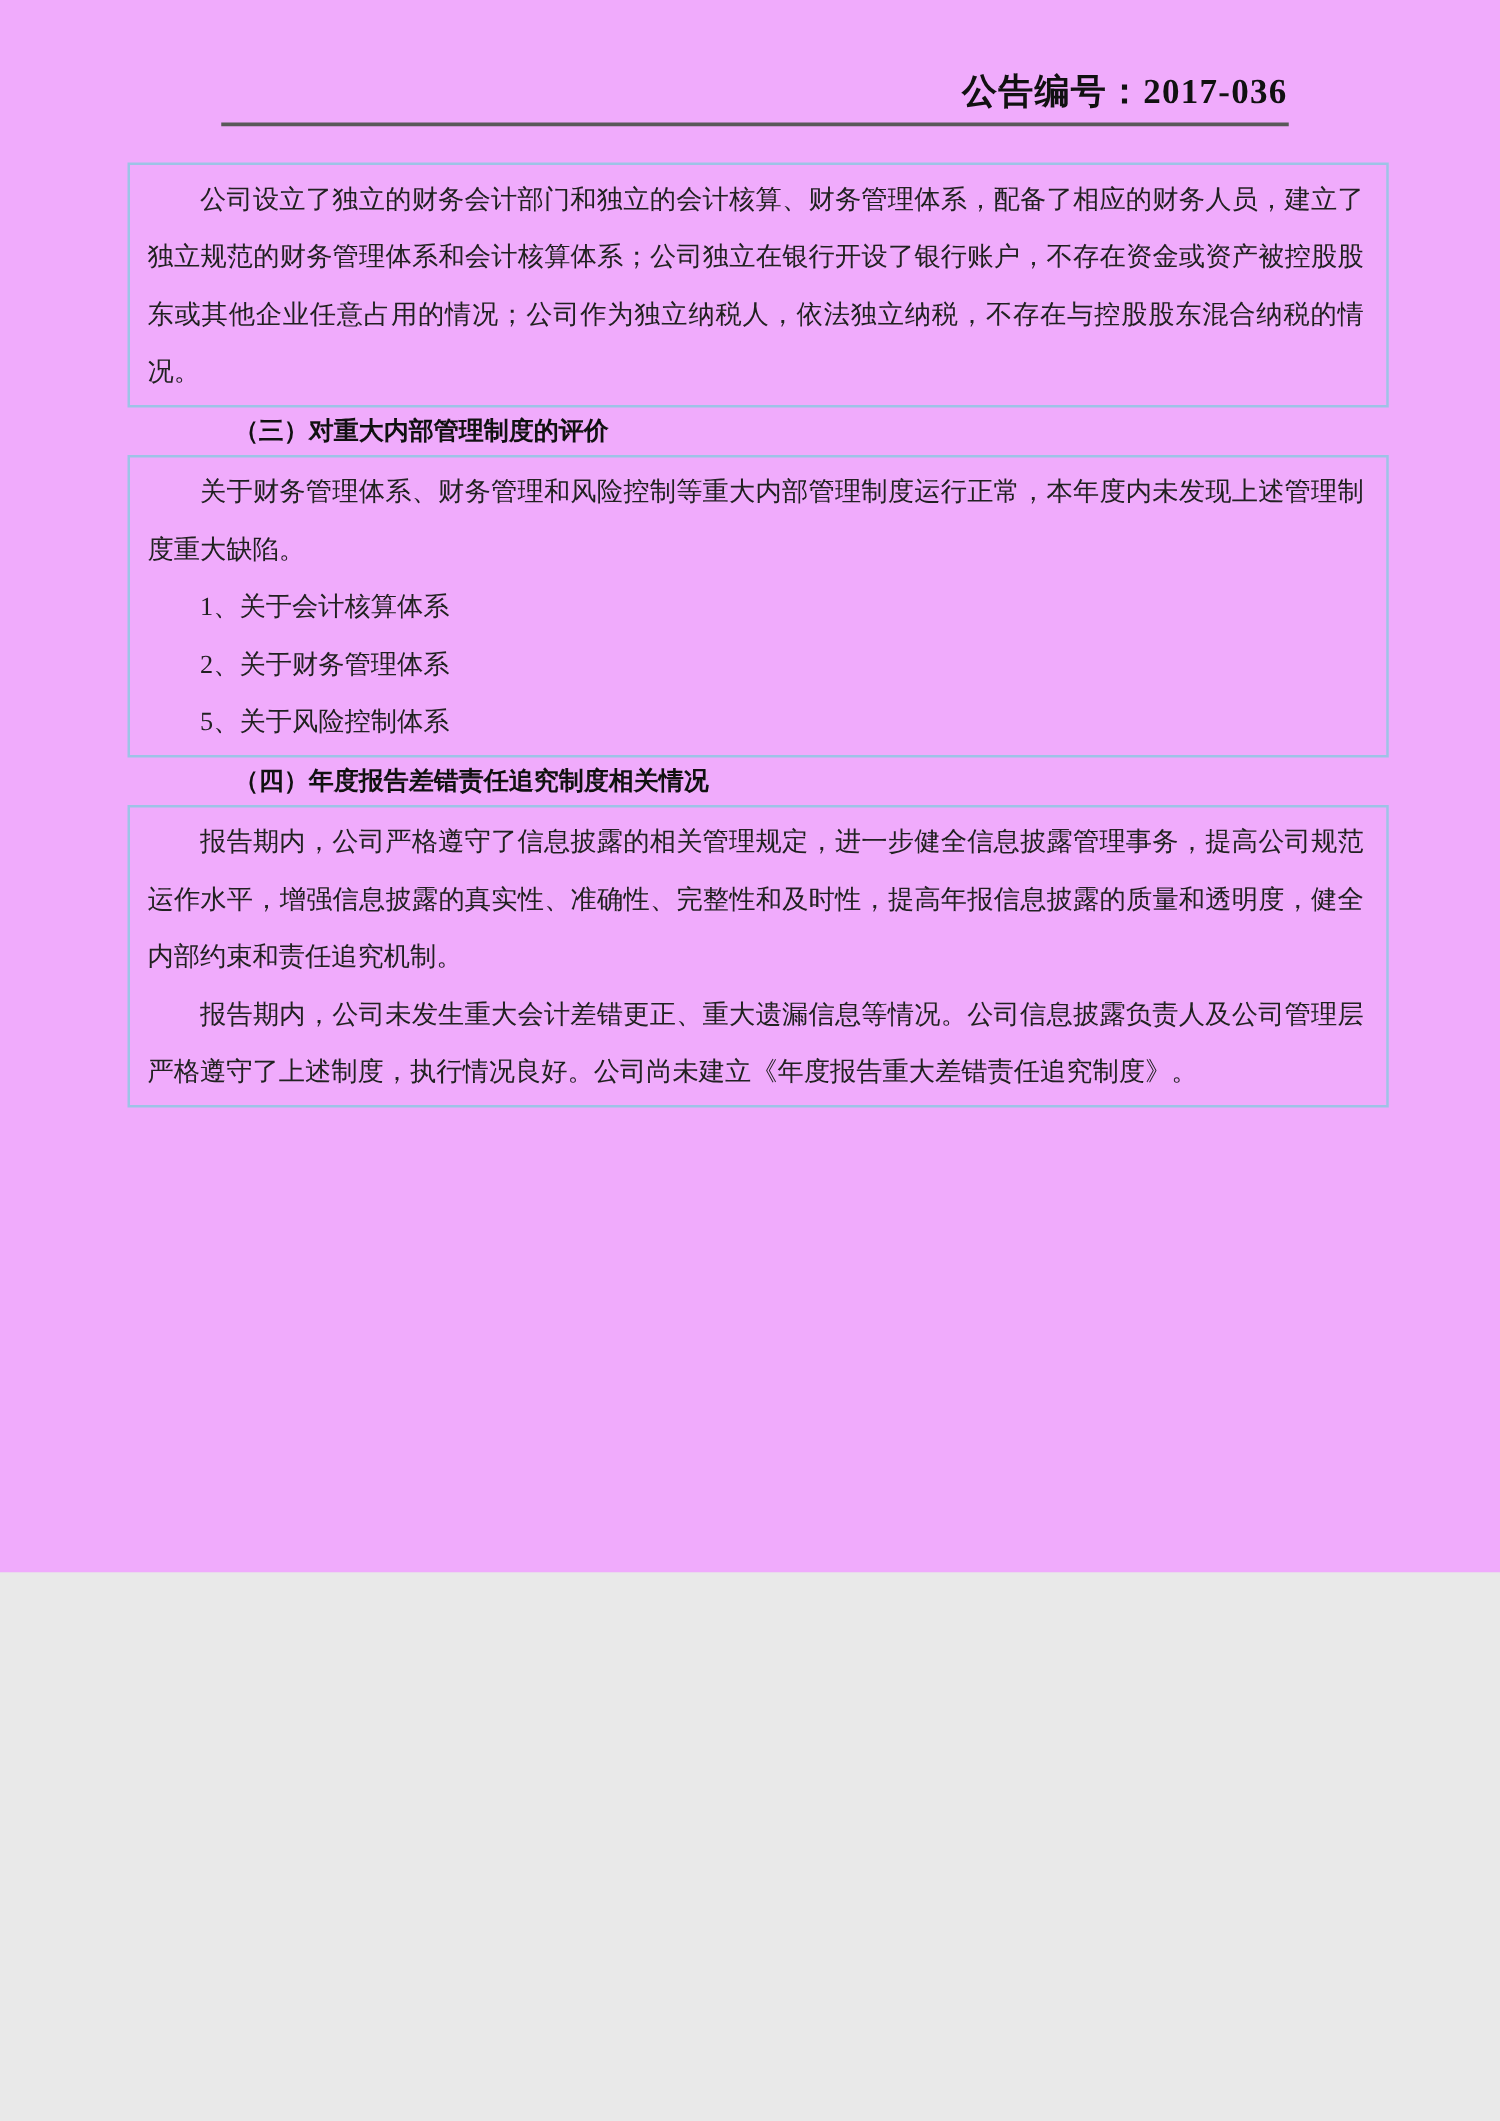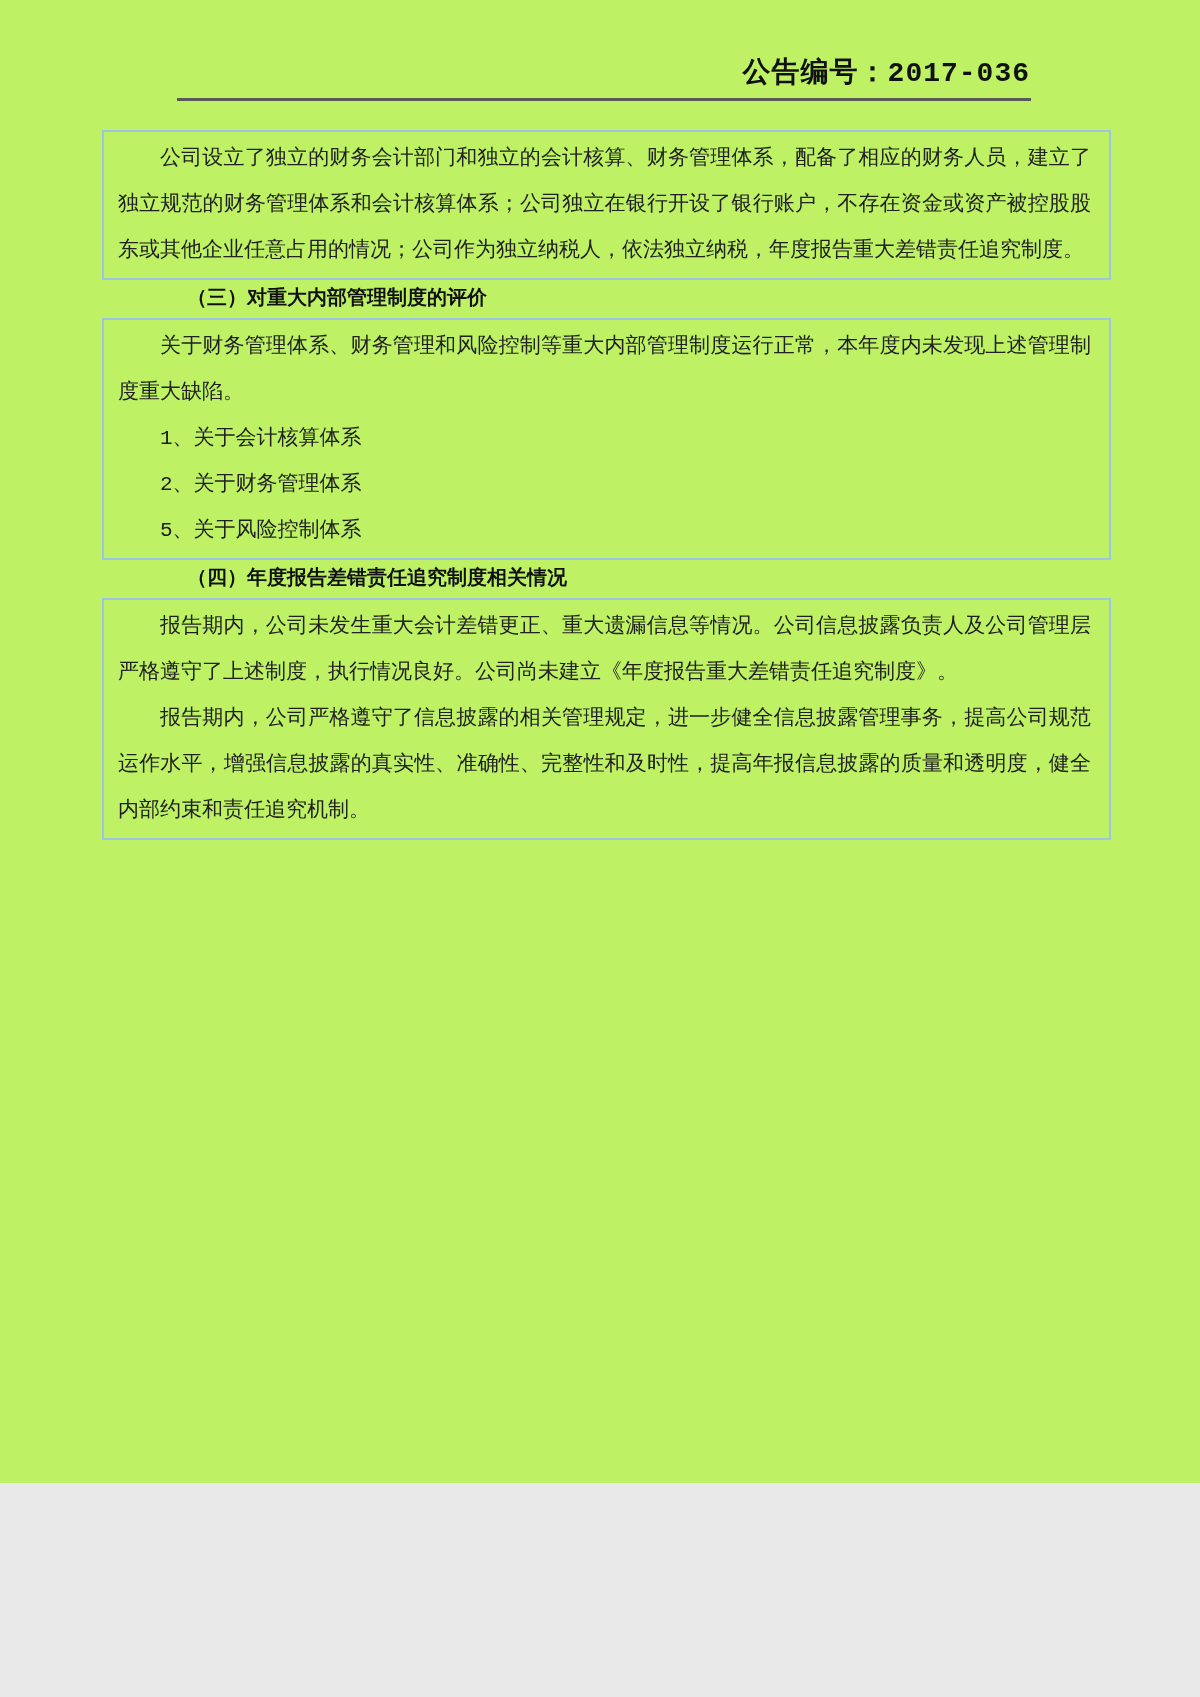--- a/index.html
+++ b/index.html
@@ -3,24 +3,24 @@
 <meta charset="utf-8">
 <style>
   html, body {
     margin: 0;
     padding: 0;
     background: #e9e9e9;
   }
   .page {
     position: relative;
     width: 1200px;
-    height: 1483px;
+    height: 1258px;
     margin: 0 auto;
-    background: #bef264;
-    font-family: Liberation Mono, monospace;
+    background: #f0abfc;
+    font-family: Liberation Serif, serif;
     color: #212121;
     overflow: hidden;
   }
   .header-number {
     margin: 56px 170px 0 0;
     text-align: right;
     font-size: 28px;
     font-weight: bold;
     line-height: 1.25;
     letter-spacing: 1px;
@@ -59,32 +59,32 @@
 </head>
 <body>
 
 <div class="page">
 
   <div class="header-number">公告编号：2017-036</div>
 
   <div class="header-rule"></div>
 
   <div class="content-box first">
-    <p>公司设立了独立的财务会计部门和独立的会计核算、财务管理体系，配备了相应的财务人员，建立了独立规范的财务管理体系和会计核算体系；公司独立在银行开设了银行账户，不存在资金或资产被控股股东或其他企业任意占用的情况；公司作为独立纳税人，依法独立纳税，年度报告重大差错责任追究制度。</p>
+    <p>公司设立了独立的财务会计部门和独立的会计核算、财务管理体系，配备了相应的财务人员，建立了独立规范的财务管理体系和会计核算体系；公司独立在银行开设了银行账户，不存在资金或资产被控股股东或其他企业任意占用的情况；公司作为独立纳税人，依法独立纳税，不存在与控股股东混合纳税的情况。</p>
   </div>
 
   <div class="section-heading">（三）对重大内部管理制度的评价</div>
 
   <div class="content-box">
     <p>关于财务管理体系、财务管理和风险控制等重大内部管理制度运行正常，本年度内未发现上述管理制度重大缺陷。</p>
     <p>1、关于会计核算体系</p>
     <p>2、关于财务管理体系</p>
     <p>5、关于风险控制体系</p>
   </div>
 
   <div class="section-heading">（四）年度报告差错责任追究制度相关情况</div>
 
   <div class="content-box">
+    <p>报告期内，公司严格遵守了信息披露的相关管理规定，进一步健全信息披露管理事务，提高公司规范运作水平，增强信息披露的真实性、准确性、完整性和及时性，提高年报信息披露的质量和透明度，健全内部约束和责任追究机制。</p>
     <p>报告期内，公司未发生重大会计差错更正、重大遗漏信息等情况。公司信息披露负责人及公司管理层严格遵守了上述制度，执行情况良好。公司尚未建立《年度报告重大差错责任追究制度》。</p>
-    <p>报告期内，公司严格遵守了信息披露的相关管理规定，进一步健全信息披露管理事务，提高公司规范运作水平，增强信息披露的真实性、准确性、完整性和及时性，提高年报信息披露的质量和透明度，健全内部约束和责任追究机制。</p>
   </div>
 
 </div>
 
 </body></html>

